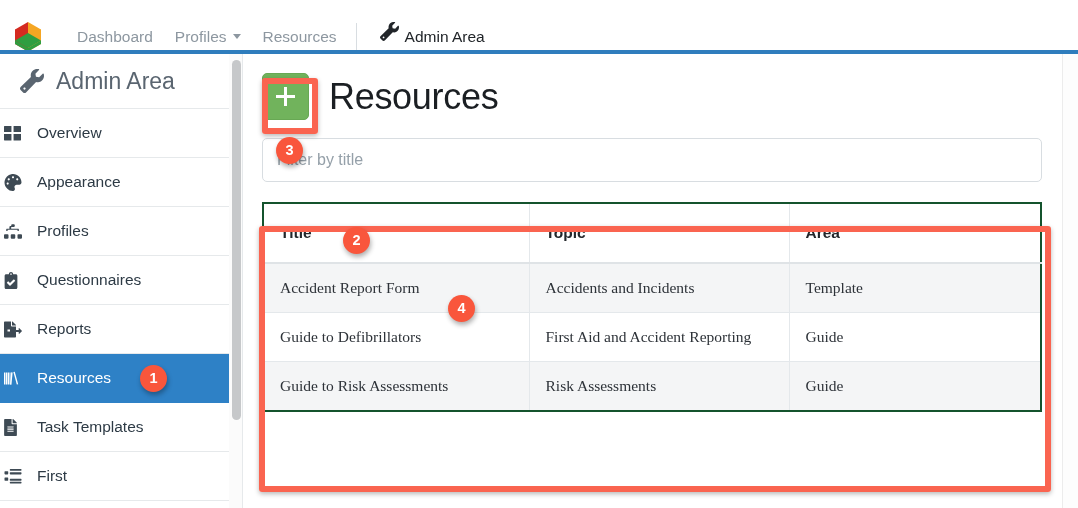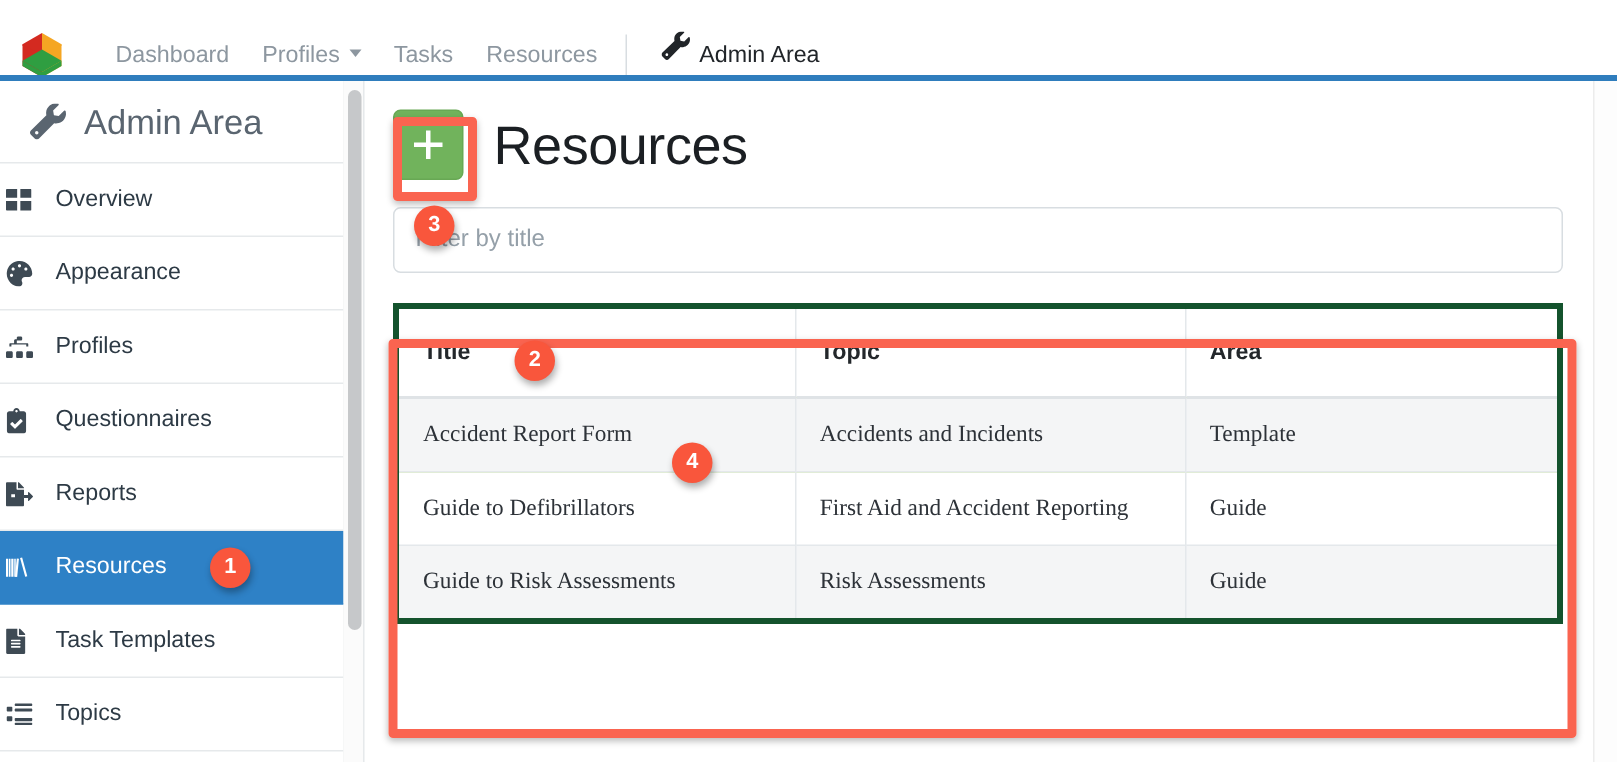--- a/index.html
+++ b/index.html
@@ -114,21 +114,21 @@
   .filter-input {
     width: 100%; height: 44px; border: 1px solid #d8dde1; border-radius: 5px;
     padding: 0 14px; font-size: 16px; color: #3c4650;
     font-family: "Liberation Sans", sans-serif; outline: none; background: #fff;
   }
   .filter-input::placeholder { color: #95a0a9; }
 
   .table-wrap { padding: 20px 18px 0 18px; }
   table.rtable {
     width: 100%; border-collapse: collapse;
-    border: 4px solid #14532d; background: #84cc16;
+    border: 2px solid #14532d; background: #14b8a6;
   }
   table.rtable th {
     text-align: left; font-size: 15.5px; color: #23272b; font-weight: bold;
     padding: 20px 16px; border-right: 1px solid #e4e8eb;
     border-bottom: 2px solid #dfe3e6; background: #ffffff;
   }
   table.rtable td {
     text-align: left; font-size: 15.5px; color: #2d3238; font-weight: normal;
     padding: 15px 16px; border-right: 1px solid #e4e8eb;
     border-bottom: 1px solid #e4e8eb; background: transparent;
@@ -190,23 +190,20 @@
       </div>
 
       <div class="nav-link">
         <span>Dashboard</span>
       </div>
 
       <div class="nav-link">
         <span>Profiles</span><span class="nav-caret"></span>
       </div>
 
-      <div class="nav-link">
-        <span>Tasks</span>
-      </div>
 
       <div class="nav-link">
         <span>Resources</span>
       </div>
 
       <div class="nav-sep"></div>
 
       <div class="nav-link dark">
         <span class="nav-icon">
           <svg width="19" height="19" viewBox="0 0 512 512">
@@ -295,21 +292,21 @@
       </span>
       <span>Task Templates</span>
     </div>
 
     <div class="side-item">
       <span class="si-icon">
         <svg width="18" height="17" viewBox="0 0 512 512">
             <path fill="#3e4a54" d="M96 96H16c-8.8 0-16 7.2-16 16v64c0 8.8 7.2 16 16 16h80c8.8 0 16-7.2 16-16v-64c0-8.8-7.2-16-16-16zm0 192H16c-8.8 0-16 7.2-16 16v64c0 8.8 7.2 16 16 16h80c8.8 0 16-7.2 16-16v-64c0-8.8-7.2-16-16-16zm400-160H176c-8.8 0-16 7.2-16 16v32c0 8.8 7.2 16 16 16h320c8.8 0 16-7.2 16-16v-32c0-8.8-7.2-16-16-16zm0-96H176c-8.8 0-16 7.2-16 16v16c0 8.8 7.2 16 16 16h320c8.8 0 16-7.2 16-16V48c0-8.8-7.2-16-16-16zm0 288H176c-8.8 0-16 7.2-16 16v32c0 8.8 7.2 16 16 16h320c8.8 0 16-7.2 16-16v-32c0-8.8-7.2-16-16-16zm0 96H176c-8.8 0-16 7.2-16 16v16c0 8.8 7.2 16 16 16h320c8.8 0 16-7.2 16-16v-16c0-8.8-7.2-16-16-16z"></path>
           </svg>
       </span>
-      <span>Topics</span>
+      <span>First</span>
     </div>
   </div>
 
   <div class="side-scroll-track"></div>
   <div class="side-scroll-thumb"></div>
 
   <div class="main">
 
     <div class="page-head">
       <div class="add-btn">

